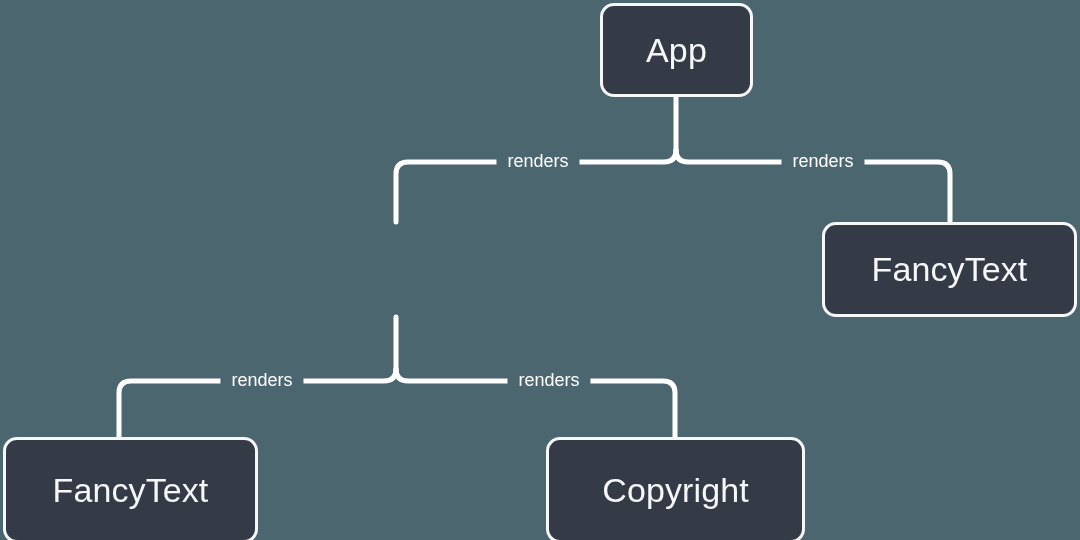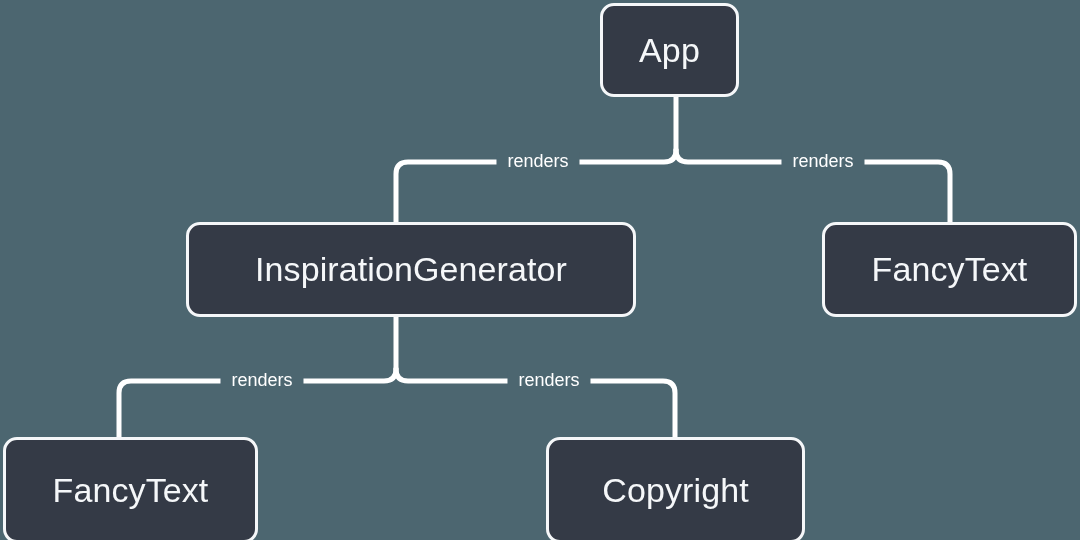--- a/index.html
+++ b/index.html
@@ -64,27 +64,24 @@
       <path d="M 676 97 L 676 150"></path>
       <path d="M 676 150 Q 676 162 664 162 L 408 162 Q 396 162 396 174 L 396 222"></path>
       <path d="M 676 150 Q 676 162 688 162 L 938 162 Q 950 162 950 174 L 950 222"></path>
 
       <path d="M 396 317 L 396 369"></path>
       <path d="M 396 369 Q 396 381 384 381 L 131 381 Q 119 381 119 393 L 119 437"></path>
       <path d="M 396 369 Q 396 381 408 381 L 663 381 Q 675 381 675 393 L 675 437"></path>
     </g>
   </svg>
 
-  <div class="node" style="left:600px; top:3px; width:139px; height:94px;">
+  <div class="node" style="left:600px; top:3px; width:153px; height:94px;">
     <span>App</span>
   </div>
 
-  <div class="node" style="left:186px; top:222px; width:450px; height:95px;">
-    <span>InspirationGenerator</span>
-  </div>
 
   <div class="node" style="left:822px; top:222px; width:255px; height:95px;">
     <span>FancyText</span>
   </div>
 
   <div class="node" style="left:3px; top:437px; width:255px; height:106px;">
     <span>FancyText</span>
   </div>
 
   <div class="node" style="left:546px; top:437px; width:259px; height:106px;">

